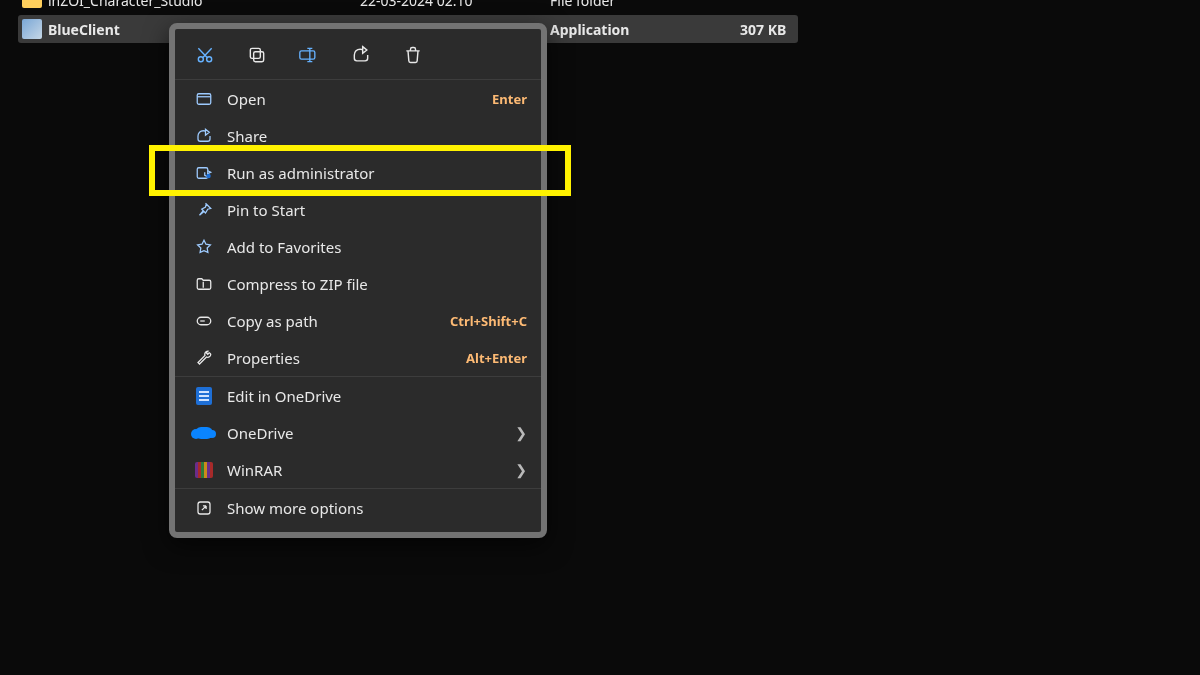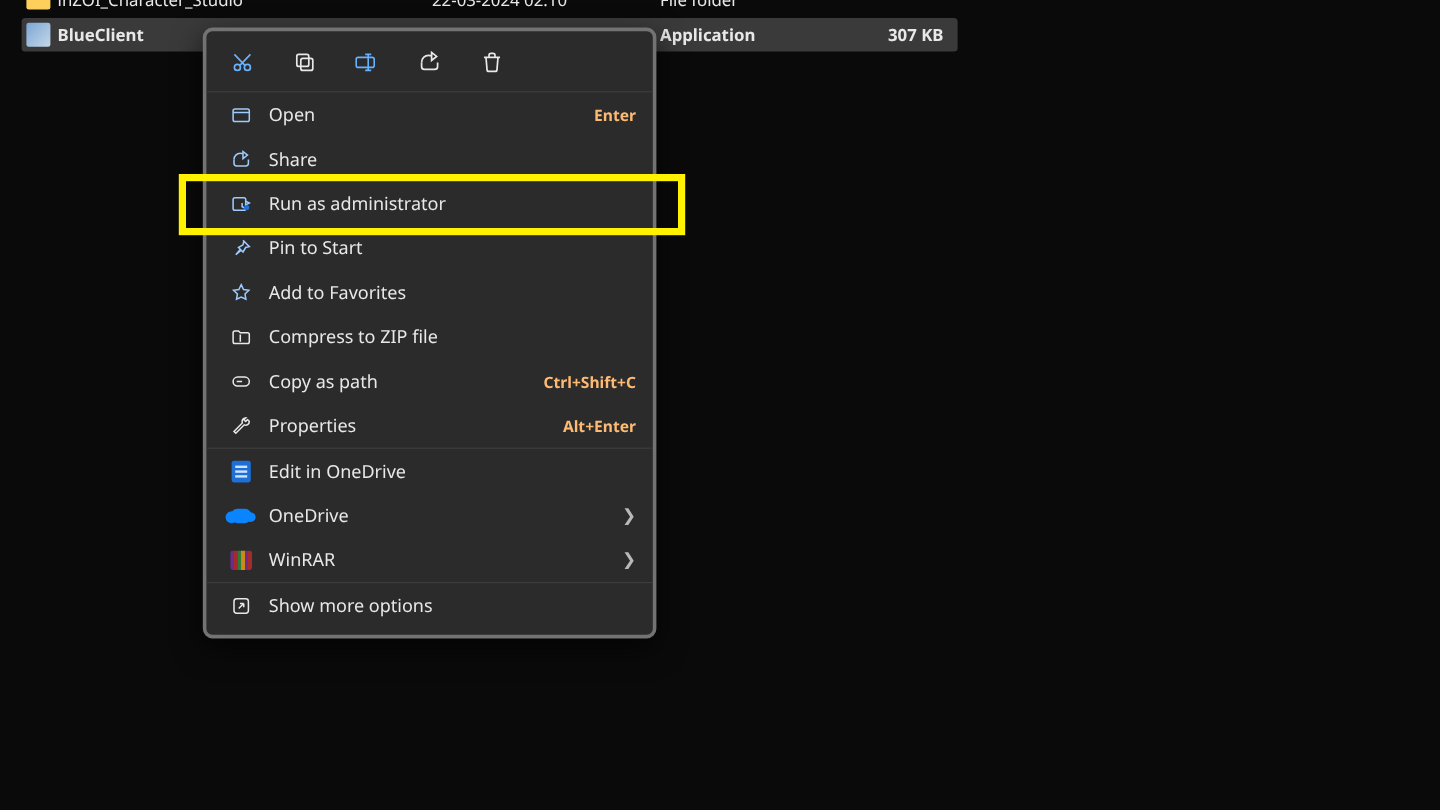--- a/index.html
+++ b/index.html
@@ -24,21 +24,21 @@
   .row-sel { position:absolute; left:0; top:15px; width:798px; } 
   .row-sel-bg { position:absolute; left:18px; top:15px; width:780px; height:28px; background:#3a3a3a; border-radius:3px; }
 
   
   .context-menu {
     position: absolute;
     left: 169px;
     top: 23px;
     width: 378px;
     background: #2b2b2b;
-    border: 3px solid #737373;
+    border: 6px solid #737373;
     border-radius: 8px;
     box-shadow: 0 8px 24px rgba(0,0,0,0.6);
     padding-bottom: 6px;
   }
   .quick-actions {
     display: flex;
     gap: 28px;
     padding: 14px 18px 12px 18px;
     align-items: center;
   }

